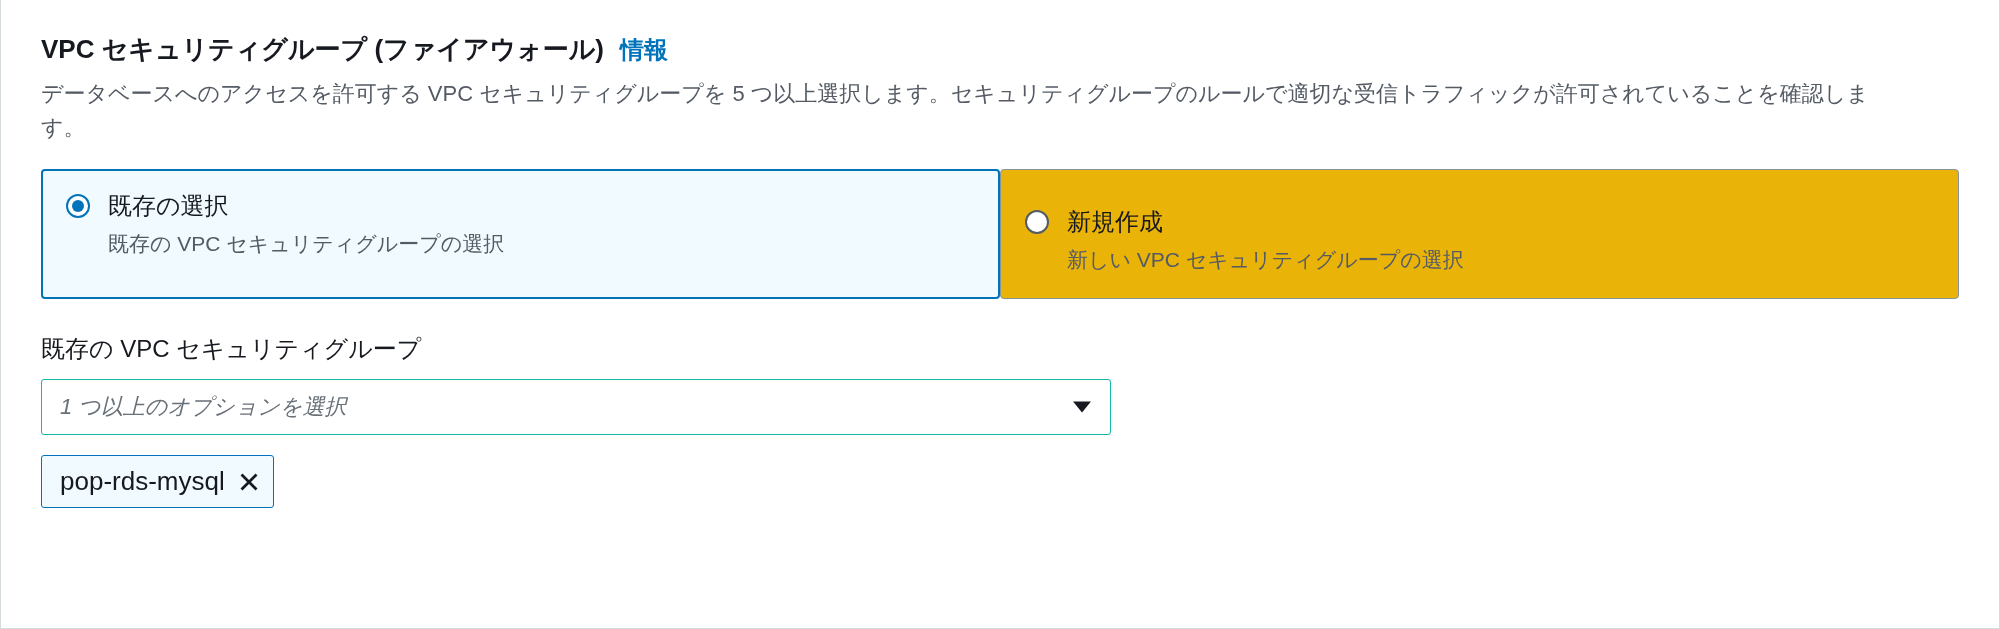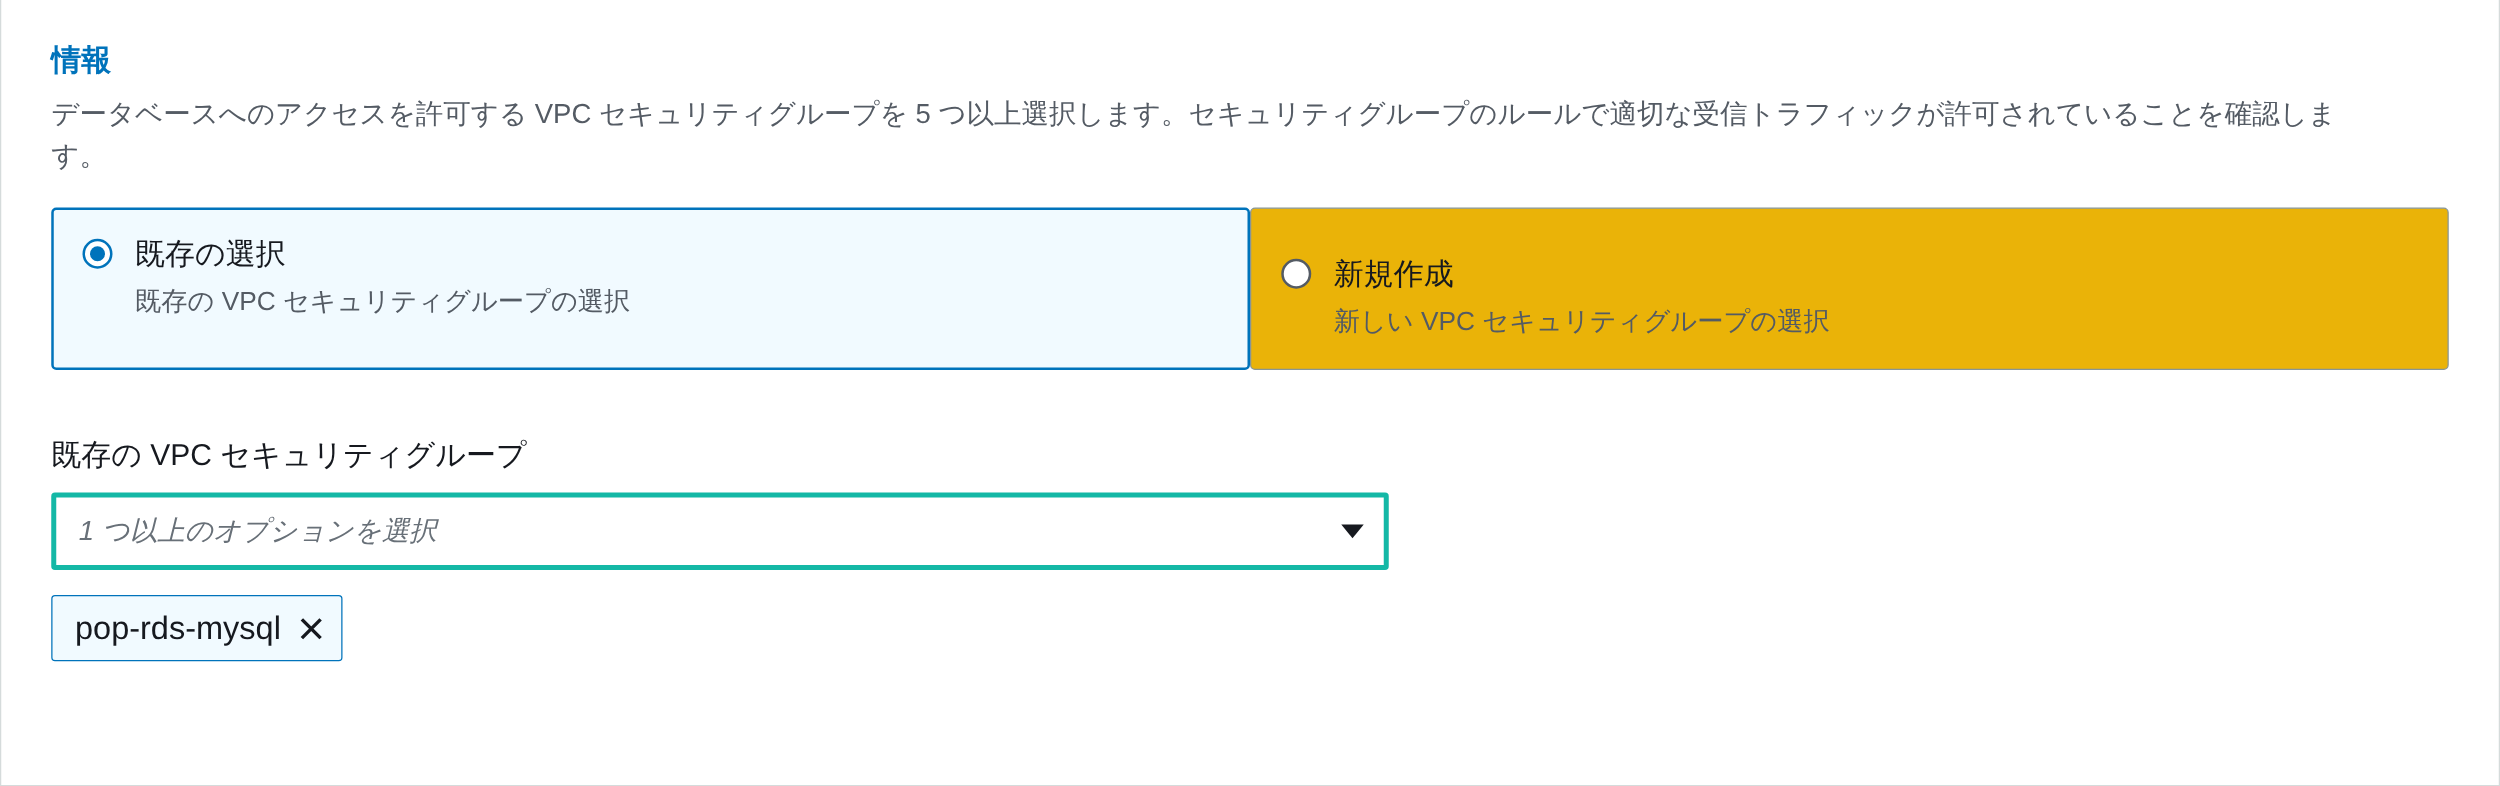--- a/index.html
+++ b/index.html
@@ -40,21 +40,21 @@
     }
     .section-desc {
       font-size: 22px;
       color: #545b64;
       line-height: 1.55;
       margin-bottom: 24px;
       max-width: 1860px;
     }
     .radio-row {
       display: flex;
-      margin-bottom: 52px;
+      margin-bottom: 34px;
     }
     .radio-card {
       flex: 1;
       border: 1px solid #879596;
       border-radius: 4px;
       padding: 36px 24px 24px 24px;
       display: flex;
       gap: 18px;
       cursor: pointer;
       background: #eab308;
@@ -106,21 +106,21 @@
       color: #16191f;
       margin-bottom: 14px;
     }
     .select-wrap {
       position: relative;
       width: 1070px;
       margin-bottom: 20px;
     }
     .select-box {
       width: 100%;
-      border: 4px solid #14b8a6;
+      border: 1px solid #14b8a6;
       border-radius: 3px;
       padding: 12px 48px 12px 18px;
       font-size: 22px;
       font-style: italic;
       color: #687078;
       background: #ffffff;
       cursor: pointer;
       display: flex;
       align-items: center;
       justify-content: space-between;
@@ -164,20 +164,21 @@
       stroke: #16191f;
       stroke-width: 2.2;
     }
   </style>
 </head>
 <body>
 
 <div class="panel">
 
   <div class="section-header">
+    <span class="section-title">VPC セキュリティグループ (ファイアウォール)</span>
     <a class="info-link">情報</a>
   </div>
 
   <p class="section-desc">データベースへのアクセスを許可する VPC セキュリティグループを 5 つ以上選択します。セキュリティグループのルールで適切な受信トラフィックが許可されていることを確認します。</p>
 
   <div class="radio-row">
 
     <label class="radio-card selected">
       <span class="radio-circle"></span>
       <span class="radio-content">

